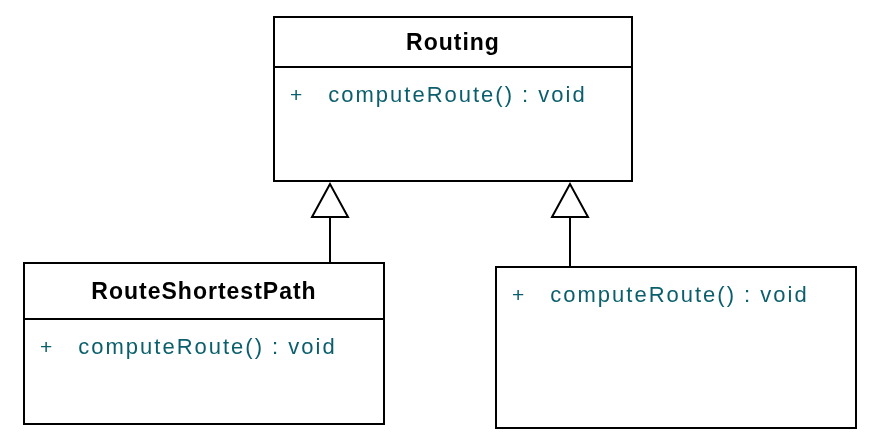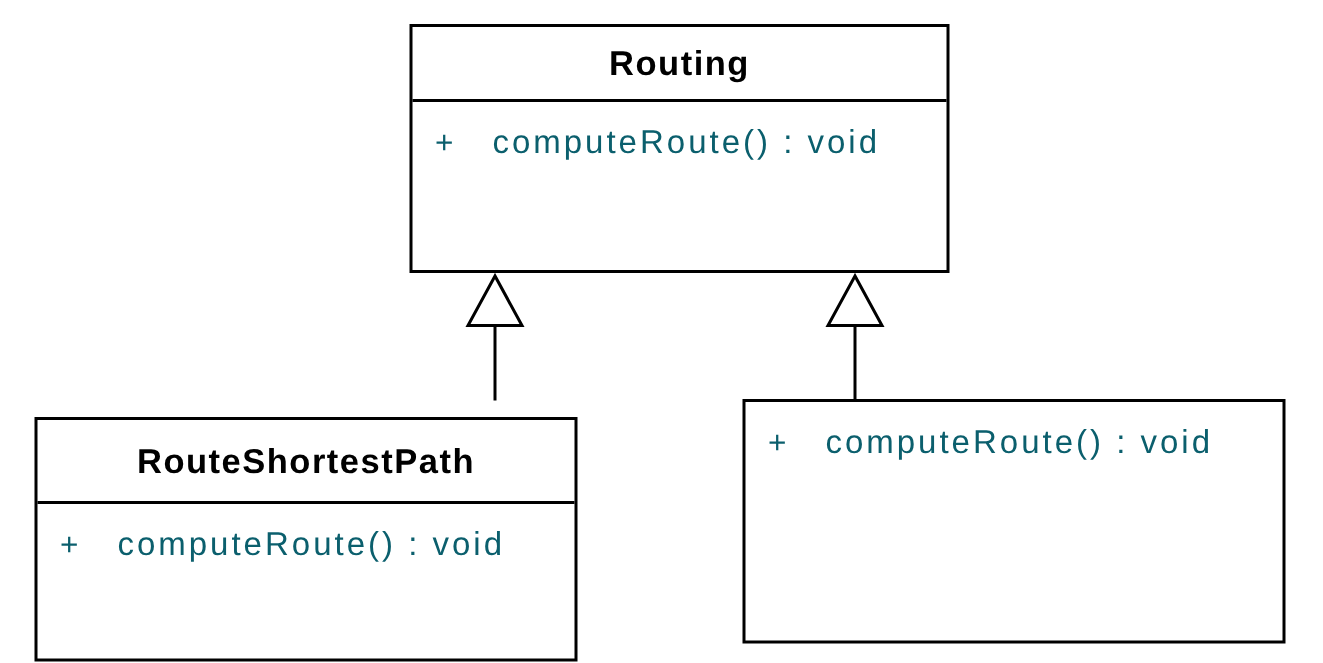--- a/index.html
+++ b/index.html
@@ -23,21 +23,21 @@
     height: 442px;
     pointer-events: none;
   }
   .class-box {
     position: absolute;
     box-sizing: border-box;
     background: #ffffff;
     border: 2px solid #000000;
   }
   .class-box.routing        { left: 273px; top: 16px;  width: 360px; height: 166px; }
-  .class-box.shortest-path  { left: 23px;  top: 278px; width: 362px; height: 163px; }
+  .class-box.shortest-path  { left: 23px;  top: 262px; width: 362px; height: 163px; }
   .class-box.shortest-time  { left: 495px; top: 266px; width: 362px; height: 163px; }
 
   .class-title {
     box-sizing: border-box;
     border-bottom: 2px solid #000000;
     display: flex;
     align-items: center;
     justify-content: center;
     font-weight: bold;
     font-size: 23px;

